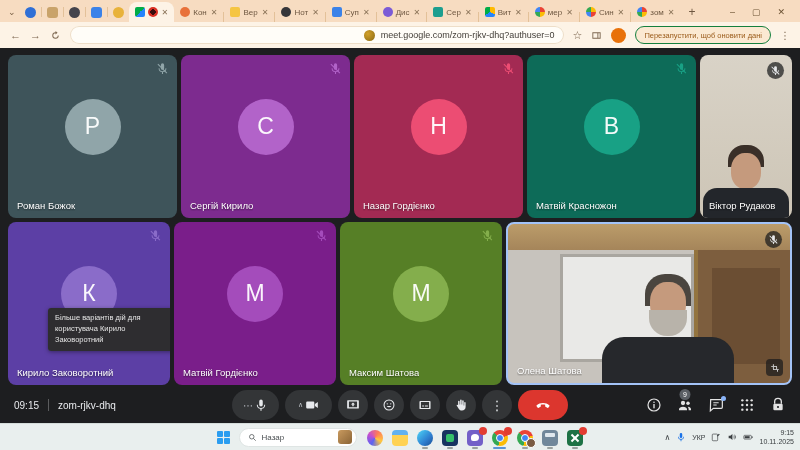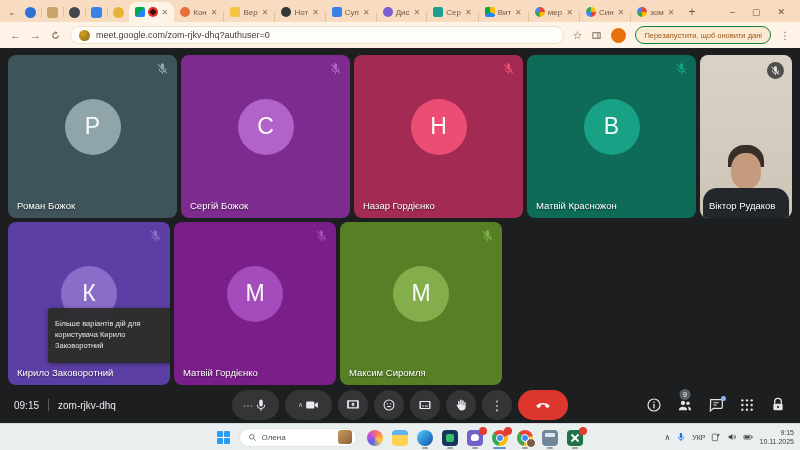--- a/index.html
+++ b/index.html
@@ -24,21 +24,21 @@
   .ti-drive{background:conic-gradient(#ffba00 0 33%,#2684fc 0 66%,#00ac47 0);}
   .newtab{font-size:12px;color:#6e5740;margin:0 8px;flex:none;}
   .wincontrols{margin-left:auto;display:flex;gap:17px;font-size:9px;color:#6b5233;
     padding-right:11px;align-items:center;}
 
   .toolbar{position:absolute;top:22px;left:0;right:0;height:26px;background:#fdf3e6;
     display:flex;align-items:center;padding:0 10px;box-sizing:border-box;gap:9px;}
   .navic{font-size:11px;color:#7d6750;flex:none;}
   .svg11 svg{width:11px;height:11px;fill:#7d6750;display:block;}
   .urlbar{flex:1;height:18px;background:#fffdf8;border-radius:10px;display:flex;align-items:center;
-    gap:6px;padding:0 9px;font-size:9px;color:#45403a;box-shadow:inset 0 0 0 1px #eedec8;min-width:0;}
+    gap:6px;padding:0 9px;font-size:9px;color:#45403a;box-shadow:inset 0 0 0 1px #eedec8;min-width:0;justify-content:flex-end;}
   .fav{width:11px;height:11px;border-radius:50%;flex:none;
     background:radial-gradient(circle at 35% 35%,#d2a02a,#8a6a14);}
   .avatarchip{width:15px;height:15px;border-radius:50%;background:#e8710a;flex:none;}
   .chip{height:16px;border:1px solid #15803d;border-radius:9px;display:flex;align-items:center;
     padding:0 8px;font-size:7.5px;color:#9a5b1a;background:#fbe9d2;flex:none;white-space:nowrap;}
   .kebab{font-size:10px;color:#7d6750;flex:none;}
 
   
   .stage{position:absolute;top:48px;left:0;right:0;bottom:26px;background:#1d1e20;}
   .vrow{display:flex;gap:4px;padding:0 8px;}
@@ -48,21 +48,21 @@
     border-radius:50%;display:flex;align-items:center;justify-content:center;font-size:23px;
     color:rgba(255,255,255,.95);}
   .pname{position:absolute;left:9px;bottom:7px;font-size:9.5px;color:#fff;
     text-shadow:0 1px 2px rgba(0,0,0,.55);white-space:nowrap;max-width:92%;overflow:hidden;}
   .micoff{position:absolute;top:7px;right:8px;width:13px;height:13px;}
   .micoff svg{width:13px;height:13px;display:block;}
   .micoff.dark{width:17px;height:17px;background:rgba(25,26,28,.72);border-radius:50%;
     display:flex;align-items:center;justify-content:center;}
   .micoff.dark svg{width:11px;height:11px;fill:#e8eaed;}
   .tooltip{position:absolute;left:40px;top:86px;width:118px;background:rgba(44,44,44,.97);
-    color:#e6e6e6;font-size:7.5px;line-height:1.45;padding:11px 7px;border-radius:3px;
+    color:#e6e6e6;font-size:7.5px;line-height:1.45;padding:5px 7px;border-radius:3px;
     white-space:pre-line;box-shadow:0 1px 4px rgba(0,0,0,.4);}
   .cropico{position:absolute;right:7px;bottom:7px;width:17px;height:17px;background:rgba(25,26,28,.72);
     border-radius:4px;display:flex;align-items:center;justify-content:center;}
   .cropico svg{width:10px;height:10px;fill:#e8eaed;}
 
   
   .v-viktor{background:linear-gradient(180deg,#d9d3c7,#cdc5b6);}
   .vk-hair{position:absolute;left:50%;transform:translateX(-50%);top:90px;width:36px;height:22px;
     border-radius:16px 16px 0 0;background:#3a2f28;}
   .vk-face{position:absolute;left:50%;transform:translateX(-50%);top:98px;width:30px;height:36px;
@@ -281,21 +281,21 @@
         <div class="tile" style="width: 169px; background: rgb(125, 43, 143);">
           <div class="avatarC" style="background: rgb(178, 99, 201);">
             <span>С</span>
           </div>
           <span class="micoff">
             <svg viewBox="0 0 24 24" style="fill: rgb(178, 99, 201);">
               <path d="M12 14.5a3 3 0 0 0 3-3v-6a3 3 0 0 0-6 0v6a3 3 0 0 0 3 3zm5.5-3a5.5 5.5 0 0 1-11 0H4.8a7.2 7.2 0 0 0 6.2 7.1V22h2v-3.4a7.2 7.2 0 0 0 6.2-7.1z"></path>
               <path d="M4.2 3.2 20.8 19.8l-1.4 1.4L2.8 4.6z"></path>
             </svg>
           </span>
-          <div class="pname">Сергій Божок</div>
+          <div class="pname">Сергій Кирило</div>
         </div>
         <div class="tile" style="width: 169px; background: rgb(163, 42, 83);">
           <div class="avatarC" style="background: rgb(236, 77, 115);">
             <span>Н</span>
           </div>
           <span class="micoff">
             <svg viewBox="0 0 24 24" style="fill: rgb(236, 77, 115);">
               <path d="M12 14.5a3 3 0 0 0 3-3v-6a3 3 0 0 0-6 0v6a3 3 0 0 0 3 3zm5.5-3a5.5 5.5 0 0 1-11 0H4.8a7.2 7.2 0 0 0 6.2 7.1V22h2v-3.4a7.2 7.2 0 0 0 6.2-7.1z"></path>
               <path d="M4.2 3.2 20.8 19.8l-1.4 1.4L2.8 4.6z"></path>
             </svg>
@@ -358,21 +358,44 @@
         <div class="tile" style="width: 162px; background: rgb(86, 127, 38);">
           <div class="avatarC" style="background: rgb(132, 174, 76);">
             <span>М</span>
           </div>
           <span class="micoff">
             <svg viewBox="0 0 24 24" style="fill: rgb(132, 174, 76);">
               <path d="M12 14.5a3 3 0 0 0 3-3v-6a3 3 0 0 0-6 0v6a3 3 0 0 0 3 3zm5.5-3a5.5 5.5 0 0 1-11 0H4.8a7.2 7.2 0 0 0 6.2 7.1V22h2v-3.4a7.2 7.2 0 0 0 6.2-7.1z"></path>
               <path d="M4.2 3.2 20.8 19.8l-1.4 1.4L2.8 4.6z"></path>
             </svg>
           </span>
-          <div class="pname">Максим Сиромля</div>
+          <div class="pname">Максим Шатова</div>
+        </div>
+        <div class="tile v-olena" style="width: 286px; border: 2px solid rgb(163, 195, 247);">
+          <div class="ol-wood"></div>
+          <div class="ol-board"></div>
+          <div class="ol-door"></div>
+          <div class="ol-door-in"></div>
+          <div class="ol-hair"></div>
+          <div class="ol-face"></div>
+          <div class="ol-beard"></div>
+          <div class="ol-body"></div>
+          <span class="micoff dark">
+            <svg viewBox="0 0 24 24">
+              <path d="M12 14.5a3 3 0 0 0 3-3v-6a3 3 0 0 0-6 0v6a3 3 0 0 0 3 3zm5.5-3a5.5 5.5 0 0 1-11 0H4.8a7.2 7.2 0 0 0 6.2 7.1V22h2v-3.4a7.2 7.2 0 0 0 6.2-7.1z"></path>
+              <path d="M4.2 3.2 20.8 19.8l-1.4 1.4L2.8 4.6z"></path>
+            </svg>
+          </span>
+          <span class="cropico">
+            <svg viewBox="0 0 24 24">
+              <path d="M7 3h2v12h12v2H9a2 2 0 0 1-2-2z"></path>
+              <path d="M3 7h4v2H3zm14 10h2v4h-2zM9 7h6a2 2 0 0 1 2 2v6h-2V9H9z"></path>
+            </svg>
+          </span>
+          <div class="pname">Олена Шатова</div>
         </div>
       </div>
 
     <div class="meetbar">
       <div class="mb-left">
         <span>09:15</span>
         <span class="mb-div"></span>
         <span>zom-rjkv-dhq</span>
       </div>
       <div class="controls" id="controls">
@@ -479,21 +502,21 @@
         <span></span>
         <span></span>
       </span>
     <div class="searchpill">
       <span id="searchic" style="display:flex;">
           <svg viewBox="0 0 24 24">
             <circle cx="10" cy="10" r="6" fill="none" stroke="currentColor" stroke-width="2"></circle>
             <path d="m14.5 14.5 6 6" stroke="currentColor" stroke-width="2"></path>
           </svg>
         </span>
-      <span>Олена</span>
+      <span>Назар</span>
       <span class="mini-img"></span>
     </div>
     <div id="tbicons" style="display:flex;gap:7px;align-items:flex-end;">
         <div class="tbi">
           <div class="tb-ico ico-copilot"></div>
           <div class="tbdash hide"></div>
         </div>
         <div class="tbi">
           <div class="tb-ico ico-file-explorer"></div>
           <div class="tbdash hide"></div>

